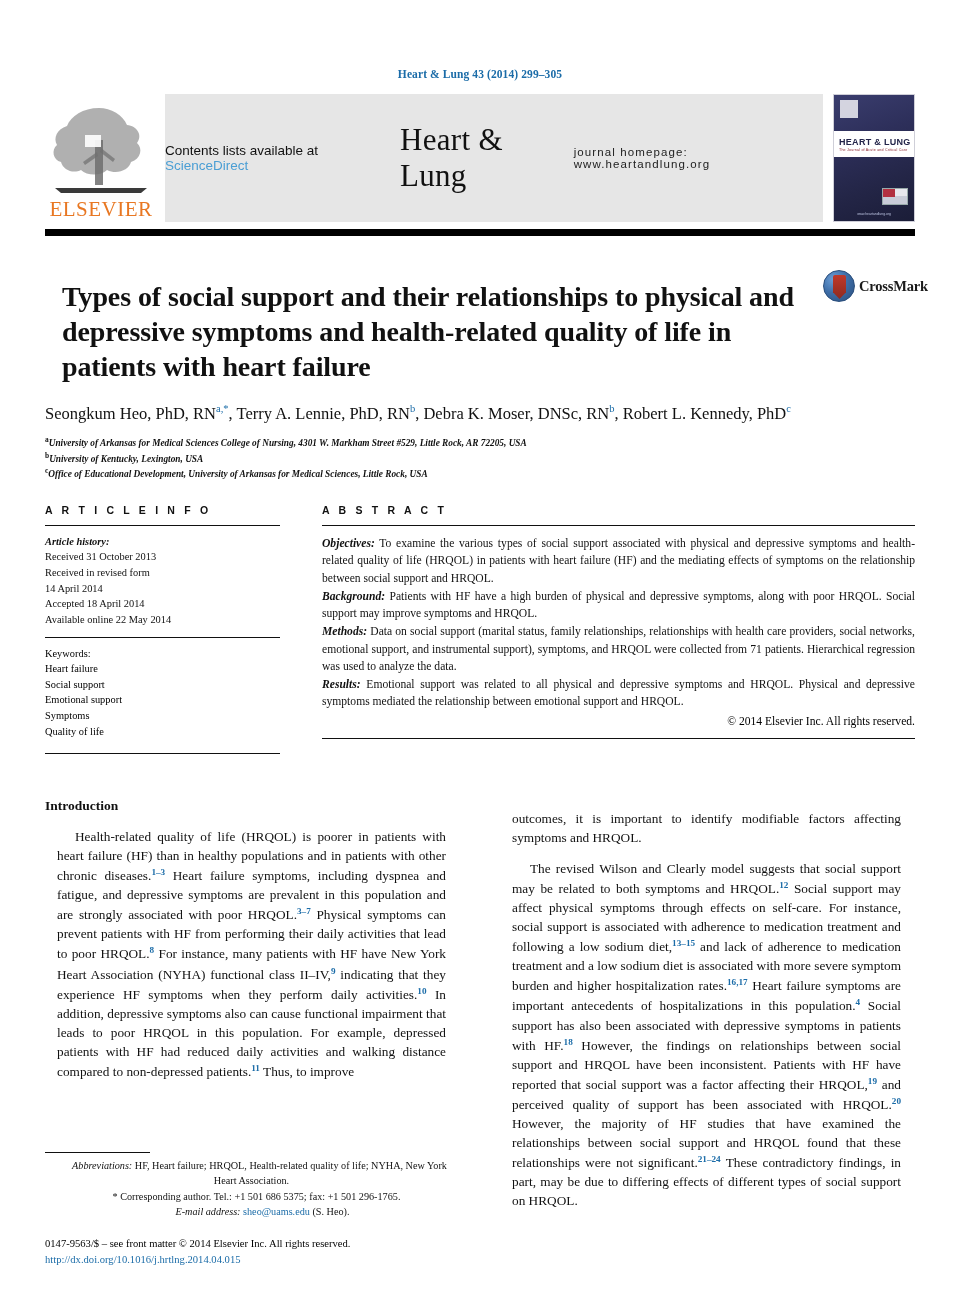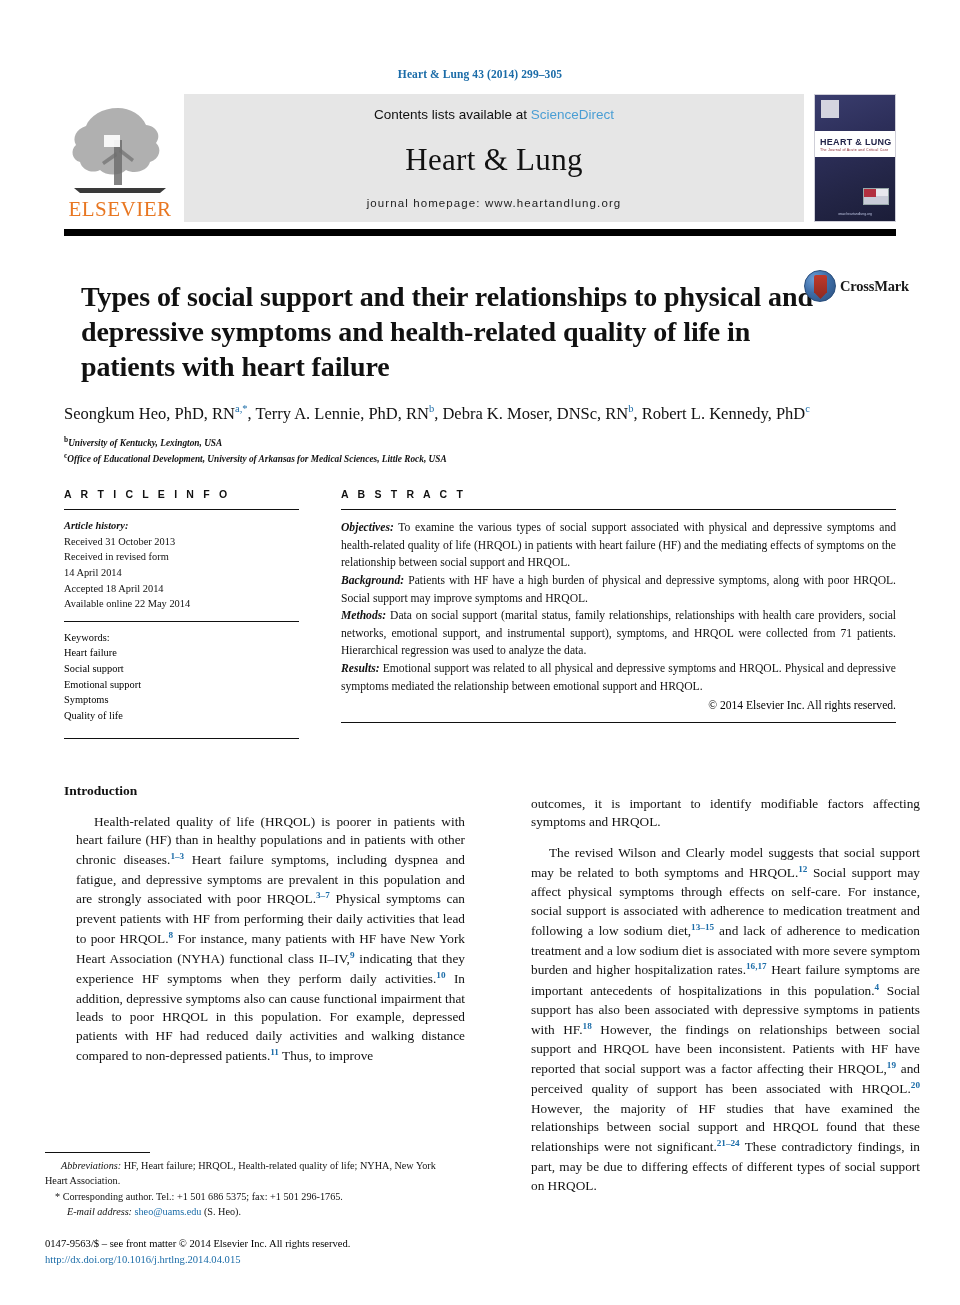--- a/index.html
+++ b/index.html
@@ -7,21 +7,21 @@
   body {
     width: 960px;
     height: 1305px;
     background: #ffffff;
     font-family: "Liberation Serif", "DejaVu Serif", serif;
     color: #000000;
     position: relative;
     overflow: hidden;
   }
 
-  .page { position: relative; width: 960px; height: 1305px; padding: 0 64px; }
+  .page { position: relative; width: 960px; height: 1305px; padding: 0 45px; }
 
   
   .running-head {
     text-align: center;
     color: #1b6ca8;
     font-size: 11.5px;
     font-family: "Liberation Serif", serif;
     font-weight: bold;
     padding-top: 68px;
     letter-spacing: .1px;
@@ -46,21 +46,21 @@
     font-size: 21px;
     letter-spacing: 0.5px;
     line-height: 1;
     margin-top: 1px;
   }
 
   .journal-box {
     flex: 1 1 auto;
     background: #e6e6e6;
     margin: 0 10px 0 8px;
-    display: flex; flex-direction: column;
+    display: flex; flex-direction: row;
     align-items: center; justify-content: space-between;
     padding: 13px 0 13px 0;
   }
   .contents-line { font-size: 13.5px; font-family:"Liberation Sans", sans-serif; color:#111; }
   .contents-line .sd { color:#4a9ed4; }
   .journal-title {
     font-family:"Liberation Serif", serif;
     font-size: 31px;
     color:#111;
     letter-spacing: .3px;
@@ -217,21 +217,21 @@
     line-height: 1.42;
     text-align: justify;
     text-indent: 18px;
     color:#111;
   }
   .bcol p + p { margin-top: 0; }
   .bcol sup { color:#1b6ca8; font-size: 9.2px; font-weight:bold; }
 
   
   .foot-rule { width: 105px; height:1px; background:#111; margin: 26px 0 6px 0; }
-  .footnotes { font-size: 10.2px; line-height:1.45; color:#111; }
+  .footnotes { font-size: 10.2px; line-height:1.45; color:#111;text-align:center; }
   .footnotes .fn-abbr { text-indent: 16px; }
   .footnotes .fn-abbr em { font-style: italic; }
   .footnotes .fn-corr { padding-left: 10px; text-indent: 0; margin-top: 1px; }
   .footnotes .fn-mail { padding-left: 22px; }
   .footnotes .fn-mail em { font-style: italic; }
   .link { color:#1b6ca8; }
 
   .imprint {
     margin-top: 17px;
     font-size: 10.6px;
@@ -293,20 +293,21 @@
     <div class="crossmark">
       <div class="cm-disc"></div>
       <div class="cm-word">CrossMark</div>
     </div>
 
     <h1 class="article-title">Types of social support and their relationships to physical and depressive symptoms and health-related quality of life in patients with heart failure</h1>
 
     <div class="authors" id="author-list"><span>Seongkum Heo, PhD, RN</span><sup>a,*</sup>, <span>Terry A. Lennie, PhD, RN</span><sup>b</sup>, <span>Debra K. Moser, DNSc, RN</span><sup>b</sup>, <span>Robert L. Kennedy, PhD</span><sup>c</sup></div>
 
     <div class="affiliations" id="affiliation-list">
+        <div><sup>a</sup>University of Arkansas for Medical Sciences College of Nursing, 4301 W. Markham Street #529, Little Rock, AR 72205, USA</div>
         <div><sup>b</sup>University of Kentucky, Lexington, USA</div>
         <div><sup>c</sup>Office of Educational Development, University of Arkansas for Medical Sciences, Little Rock, USA</div>
       </div>
   </div>
 
   <div class="info-abstract">
 
     <div class="col-info">
       <div class="sec-head">A R T I C L E  I N F O</div>
       <div class="hr-dark"></div>

